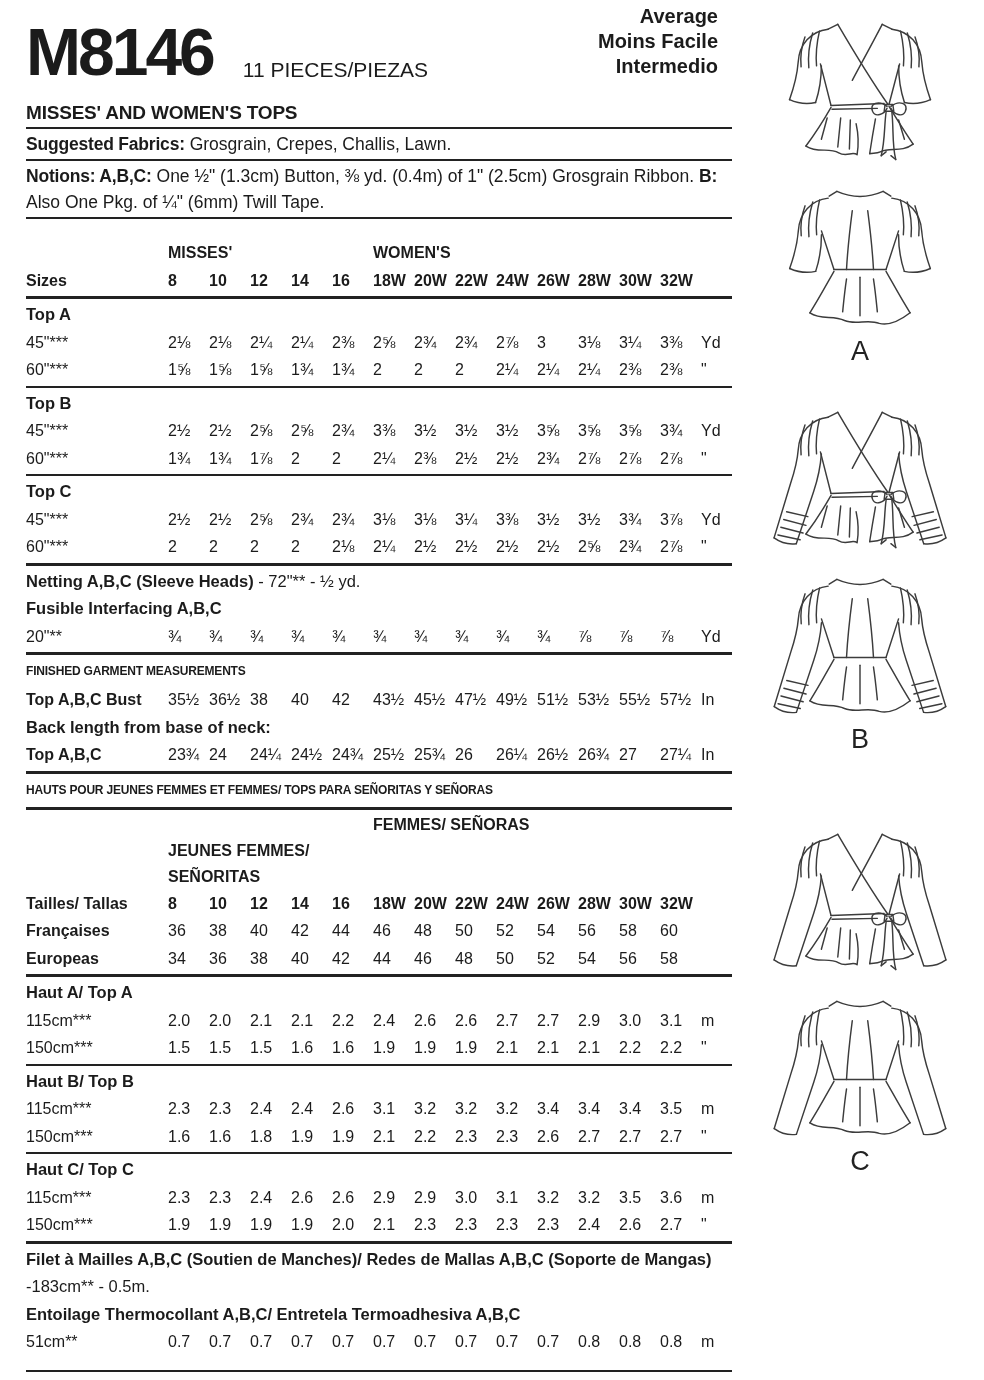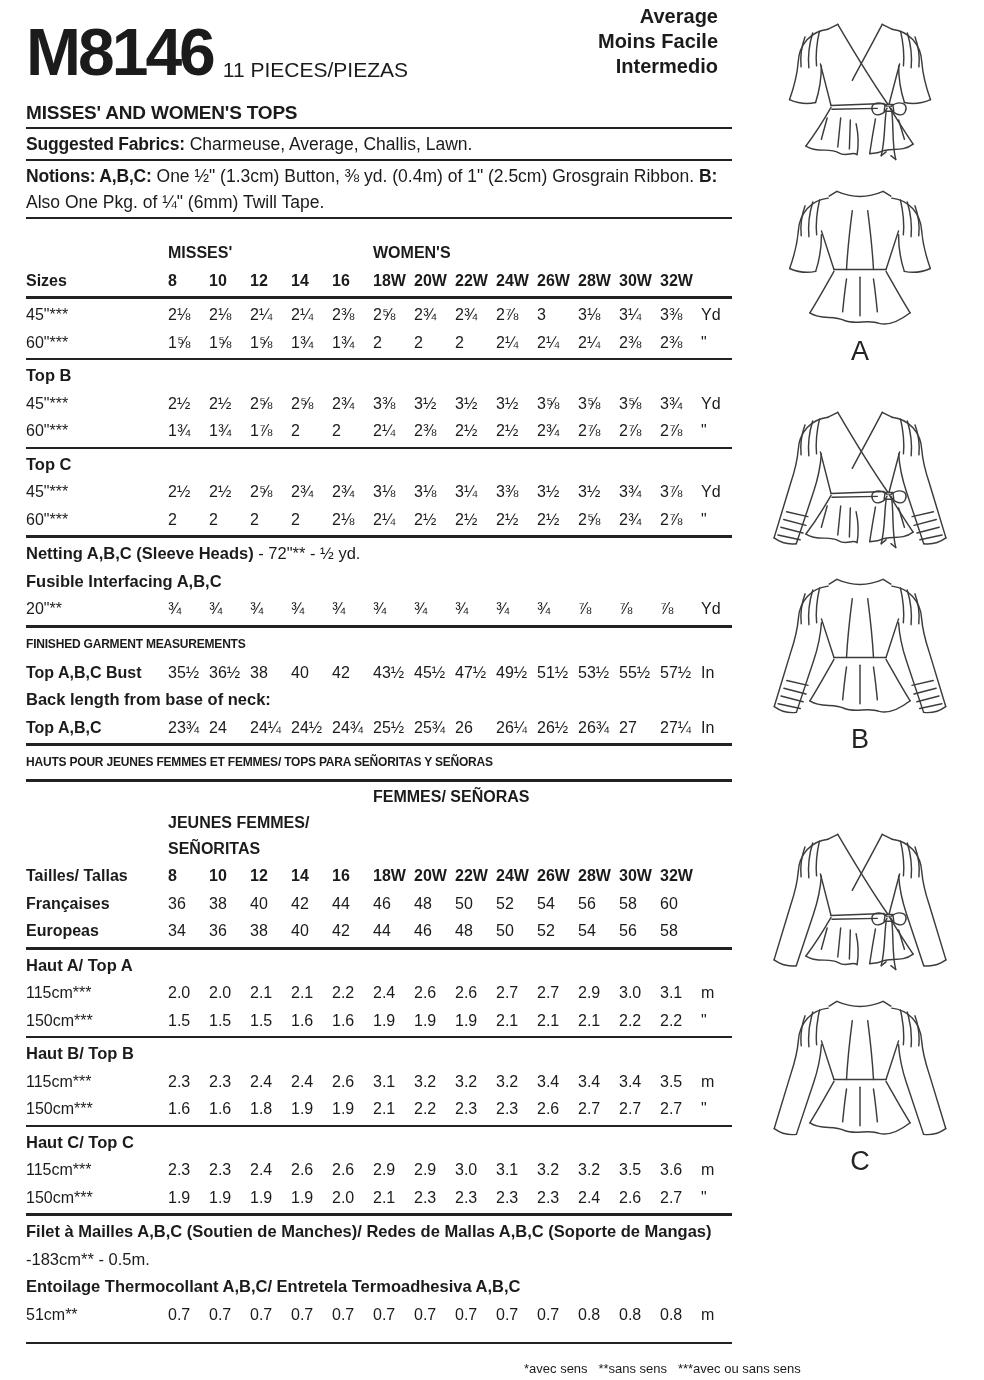--- a/index.html
+++ b/index.html
@@ -1,19 +1,19 @@
 <!DOCTYPE html>
 <html><head>
 <meta charset="utf-8">
 <style>
   html,body{margin:0;padding:0;background:#fff;}
   .page{position:relative;width:984px;height:1380px;background:#fff;color:#1b1b1b;
         font-family:"Liberation Sans",sans-serif;overflow:hidden;}
   .left-col{position:absolute;left:26px;top:0;width:706px;}
-  .masthead{display:flex;align-items:flex-end;gap:10px;height:94px;}
+  .masthead{display:flex;align-items:flex-end;gap:30px;height:94px;}
   .pattern-number{font-size:66px;font-weight:bold;letter-spacing:-3px;line-height:84px;white-space:nowrap;}
   .pieces{font-size:21px;line-height:24px;padding-bottom:12px;white-space:nowrap;}
   .difficulty{position:absolute;left:538px;top:4px;width:180px;text-align:right;
               font-weight:bold;font-size:20px;line-height:25px;}
   .doc-title{font-size:19px;font-weight:bold;margin:8px 0 3px;letter-spacing:-0.2px;}
   .rule{height:2px;background:#222;margin:2px 0;}
   .rule.thick{height:3px;}
   .rule.fn-rule{margin-top:14px;}
   .meta{font-size:17.5px;line-height:26px;margin:1px 0;}
   .meta b{letter-spacing:-0.2px;}
@@ -133,21 +133,21 @@
 
   <div class="left-col">
     <div class="masthead">
       <div class="pattern-number">M8146</div>
       <div class="pieces">11 PIECES/PIEZAS</div>
     </div>
 
     <div class="doc-title">MISSES' AND WOMEN'S TOPS</div>
     <div class="rule"></div>
 
-    <div class="meta"><b>Suggested Fabrics:</b> <span>Charmeuse, Average, Challis, Lawn.</span></div>
+    <div class="meta"><b>Suggested Fabrics:</b> <span>Grosgrain, Crepes, Challis, Lawn.</span></div>
     <div class="rule"></div>
 
     <div class="meta"><b>Notions: A,B,C:</b> <span>One ½" (1.3cm) Button, ⅜ yd. (0.4m) of 1" (2.5cm) Grosgrain Ribbon.</span> <b>B:</b> <span>Also One Pkg. of ¼" (6mm) Twill Tape.</span></div>
     <div class="rule"></div>
 
     <div id="tables">
         <div class="trow bold">
           <div class="c"></div>
           <div class="c" style="grid-column: 2 / span 5;">MISSES'</div>
           <div class="c" style="grid-column: 7 / span 8;">WOMEN'S</div>
@@ -163,20 +163,21 @@
           <div class="c">20W</div>
           <div class="c">22W</div>
           <div class="c">24W</div>
           <div class="c">26W</div>
           <div class="c">28W</div>
           <div class="c">30W</div>
           <div class="c">32W</div>
           <div class="c"></div>
         </div>
         <div class="rule thick"></div>
+        <div class="sec-label">Top A</div>
         <div class="trow">
           <div class="c">45"***</div>
           <div class="c">2⅛</div>
           <div class="c">2⅛</div>
           <div class="c">2¼</div>
           <div class="c">2¼</div>
           <div class="c">2⅜</div>
           <div class="c">2⅝</div>
           <div class="c">2¾</div>
           <div class="c">2¾</div>

